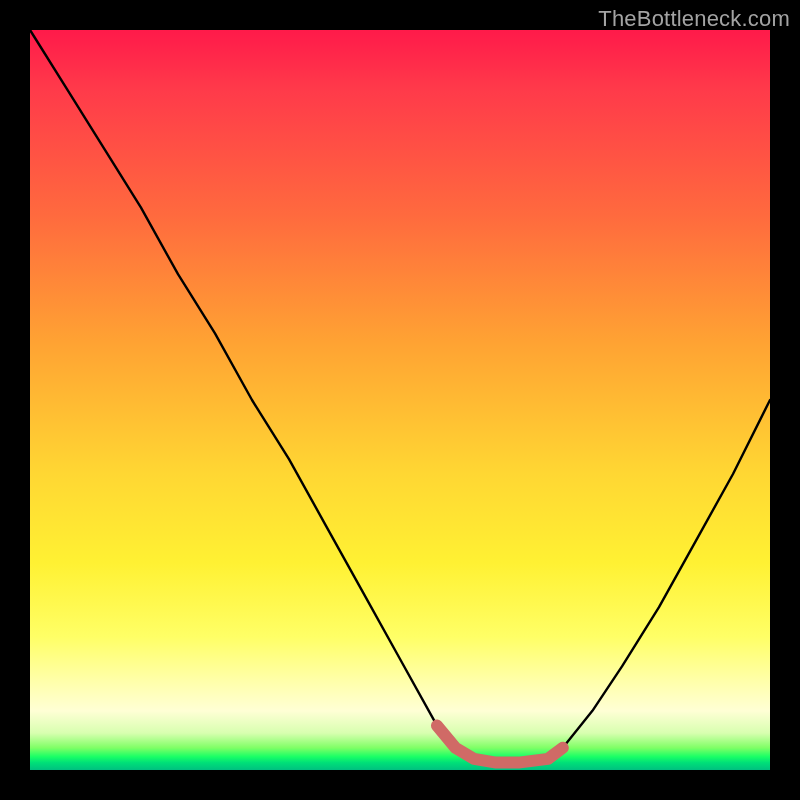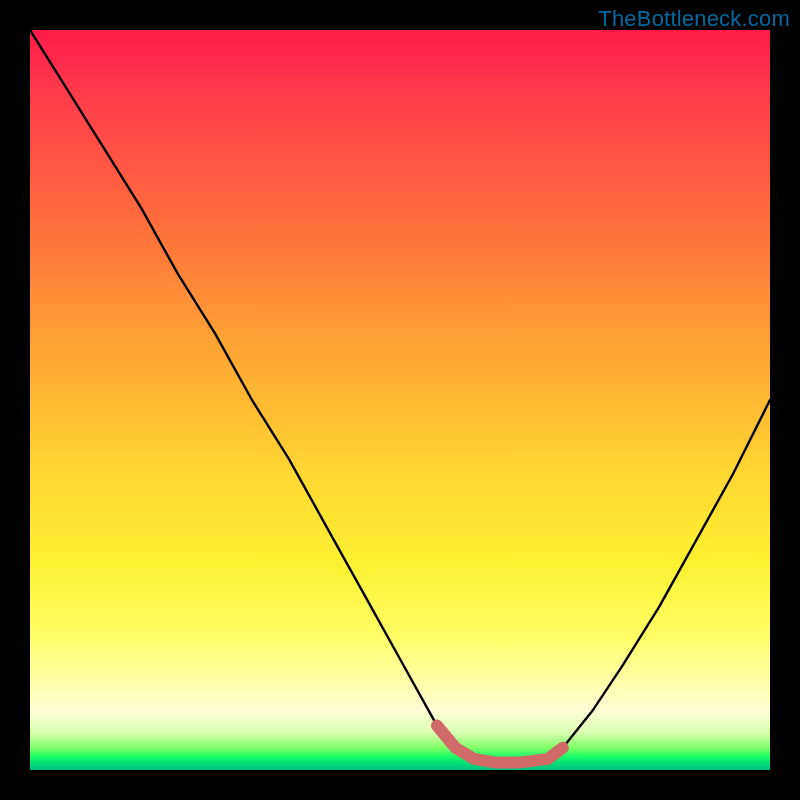--- a/index.html
+++ b/index.html
@@ -39,21 +39,21 @@
       #7fff66 97%,
       #1aff66 98.2%,
       #00e078 99%,
       #00c080 100%
     );
   }
   .watermark {
     position: absolute;
     top: 6px;
     right: 10px;
-    color: #0369a1;
+    color: #a3a3a3;
     font-size: 22px;
     font-weight: 500;
     letter-spacing: 0.2px;
     user-select: none;
   }
   svg.curve, svg.marker {
     position: absolute;
     left: 0;
     top: 0;
     width: 740px;

